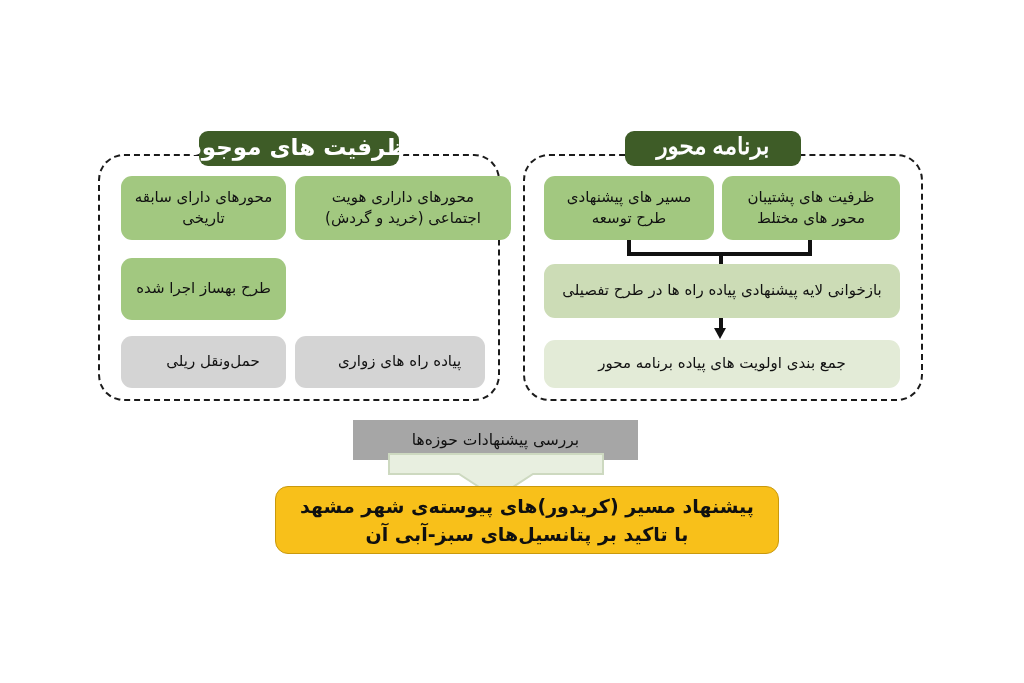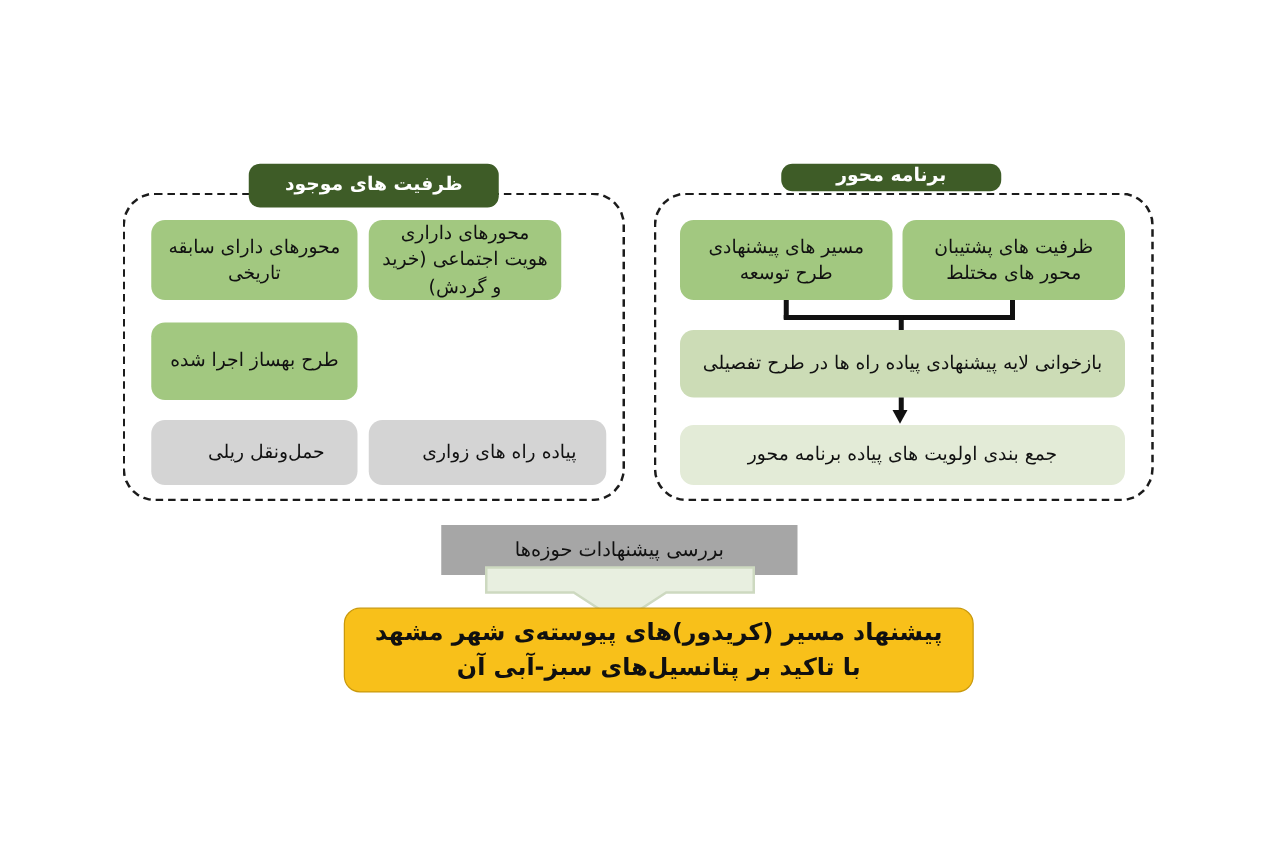--- a/index.html
+++ b/index.html
@@ -32,21 +32,21 @@
 
   
   .group-title {
     position: absolute;
     display: flex;
     align-items: center;
     justify-content: center;
     border-radius: 9px;
     background: #3e5c27;
     color: #ffffff;
-    font-size: 15px;
+    font-size: 23px;
     font-weight: bold;
     letter-spacing: 0.2px;
     white-space: nowrap;
     box-sizing: border-box;
     padding: 5px 14px 7px;
     text-align: center;
     line-height: 1.15;
   }
 
   
@@ -118,34 +118,34 @@
 </style>
 </head>
 <body>
 
 <div id="canvas">
 
   <div class="group-box" style="left:98px; top:154px; width:402px; height:247px;"></div>
 
   <div class="group-title" style="left:199px; top:131px; width:200px; height:35px;">ظرفیت های موجود</div>
 
-  <div class="node green" style="left:295px; top:176px; width:154px; height:64px;text-align:center;">محورهای دارارى هویت اجتماعی (خرید و گردش)</div>
+  <div class="node green" style="left:295px; top:176px; width:216px; height:64px;text-align:center;">محورهای دارارى هویت اجتماعی (خرید و گردش)</div>
 
   <div class="node green" style="left:121px; top:176px; width:165px; height:64px;">محورهای دارای سابقه تاریخی</div>
 
 
   <div class="node green" style="left:121px; top:258px; width:165px; height:62px;">طرح بهساز اجرا شده</div>
 
   <div class="node grey" style="left:295px; top:336px; width:190px; height:52px;">پیاده راه های زواری</div>
 
   <div class="node grey" style="left:121px; top:336px; width:165px; height:52px;">حمل‌ونقل ریلی</div>
 
   <div class="group-box" style="left:523px; top:154px; width:400px; height:247px;"></div>
 
-  <div class="group-title" style="left:625px; top:131px; width:176px; height:22px;">برنامه محور</div>
+  <div class="group-title" style="left:625px; top:131px; width:176px; height:35px;font-family:Liberation Serif, serif;">برنامه محور</div>
 
   <div class="node green" style="left:544px; top:176px; width:170px; height:64px;">مسیر های پیشنهادی طرح توسعه</div>
 
   <div class="node green" style="left:722px; top:176px; width:178px; height:64px;">ظرفیت های پشتیبان محور های مختلط</div>
 
   <div class="line-v" style="left:808px; top:240px; width:3.5px; height:15px;"></div>
   <div class="line-v" style="left:627px; top:240px; width:3.5px; height:15px;"></div>
   <div class="line-h" style="left:627px; top:252px; width:185px; height:3.5px;"></div>
   <div class="line-v" style="left:719px; top:252px; width:3.5px; height:13px;"></div>
 

